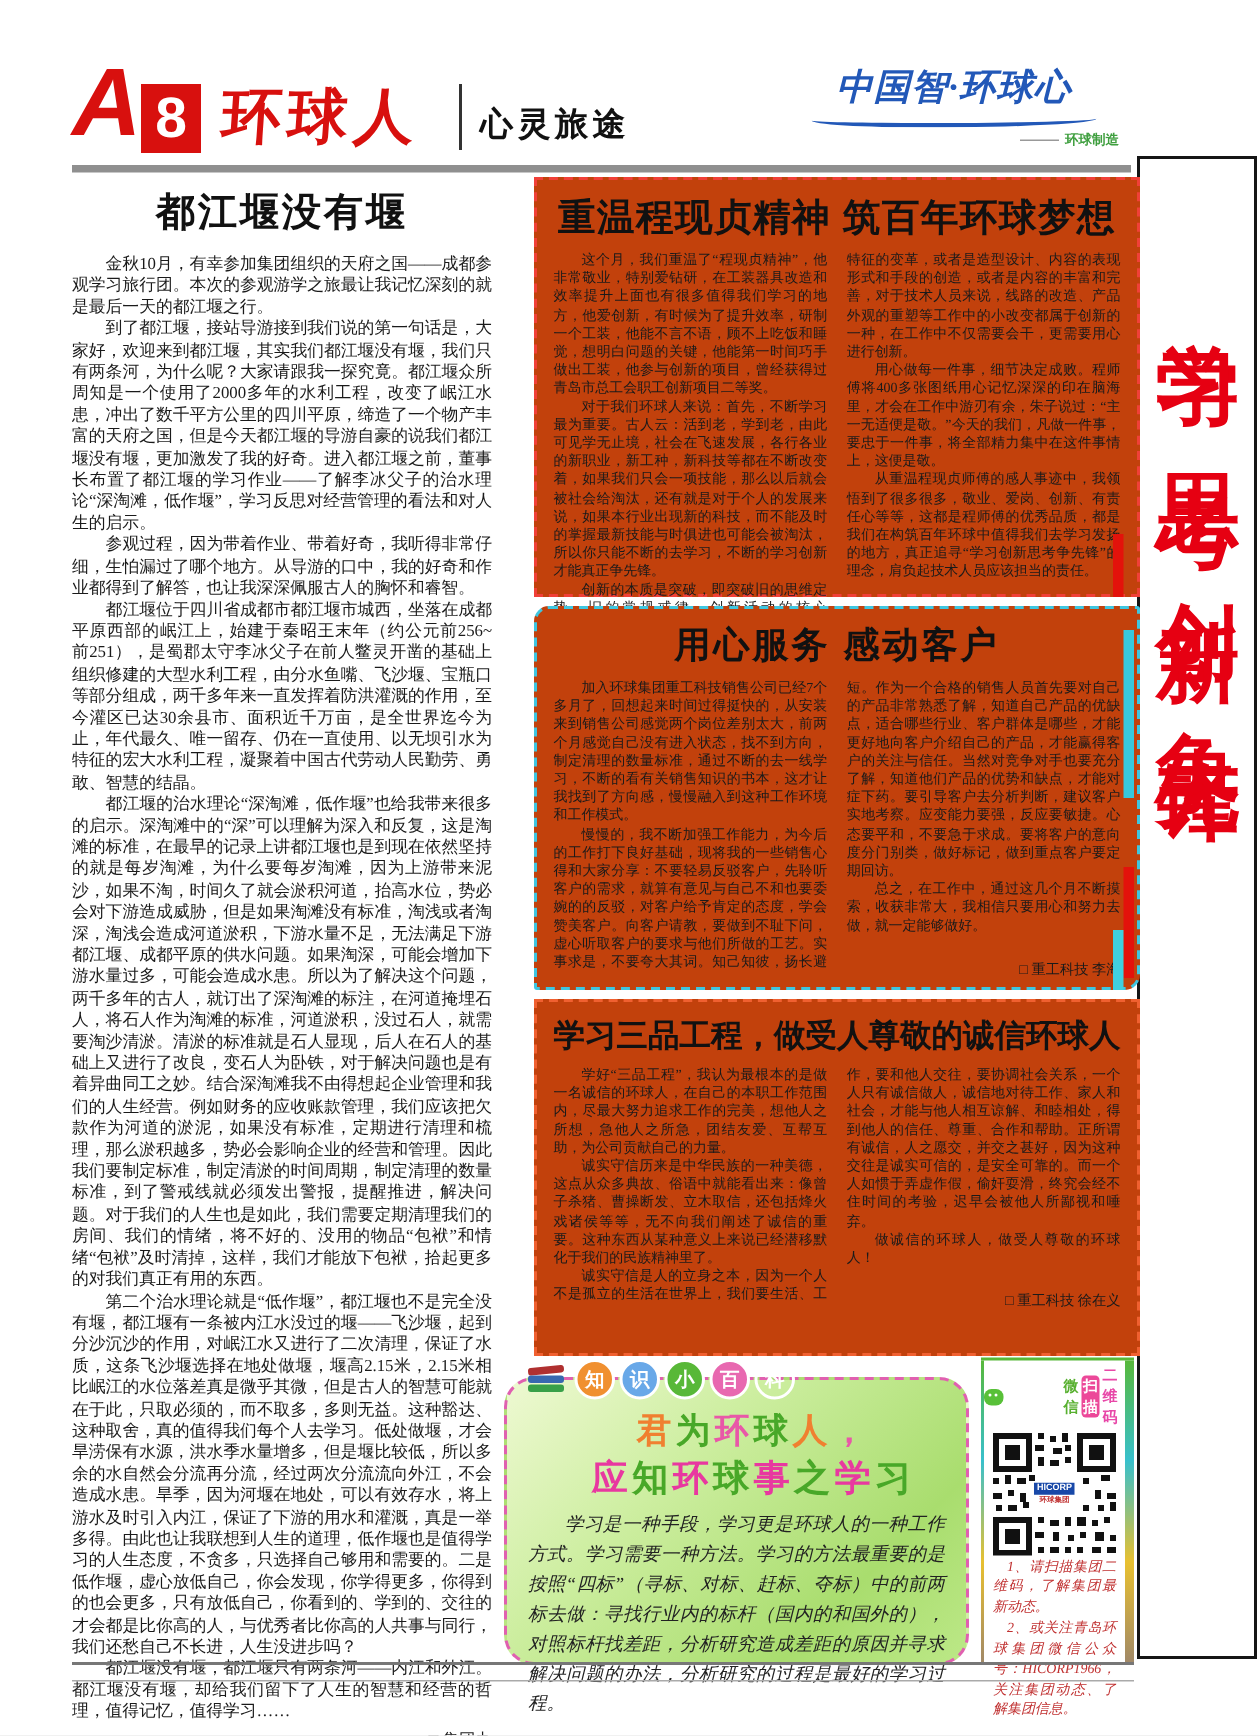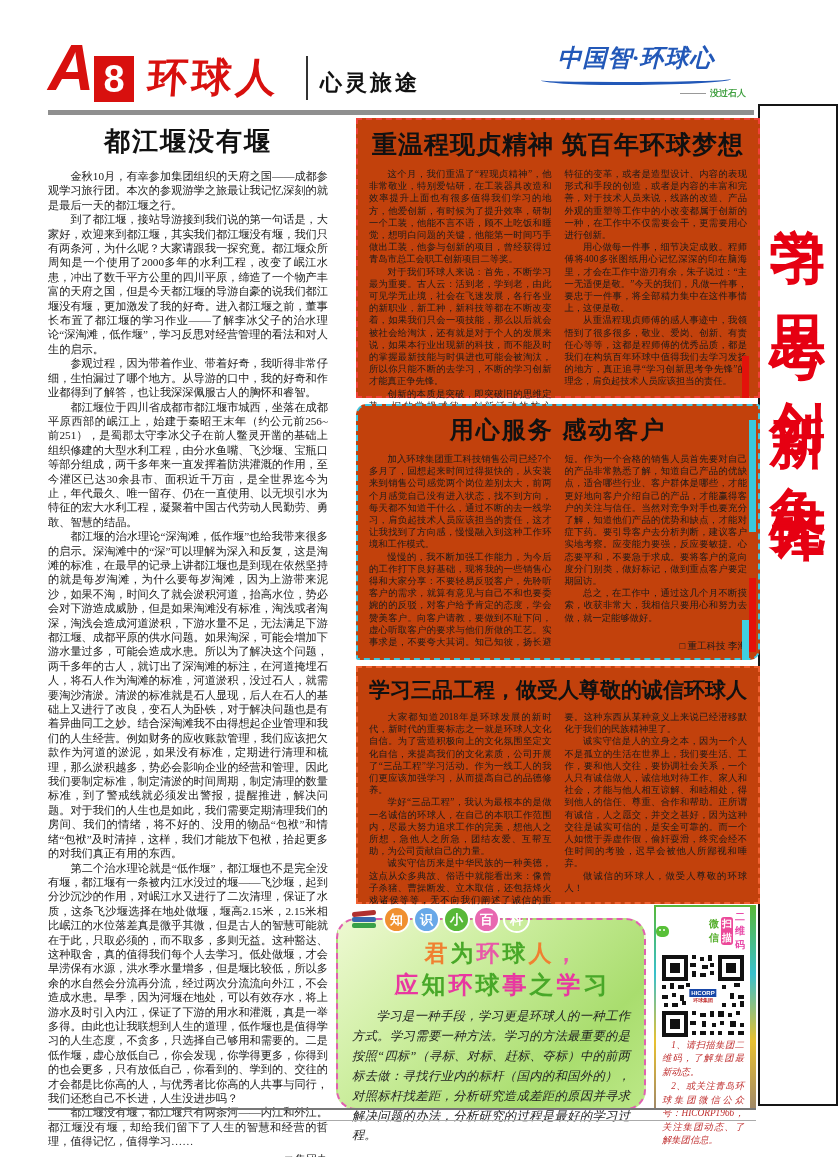--- a/index.html
+++ b/index.html
@@ -114,21 +114,21 @@
       <span class="a">A</span>
       <span class="eight">8</span>
     </div>
     <div class="brand">环球人</div>
     <div class="mast-vline"></div>
     <div class="section-name">心灵旅途</div>
     <div class="logo-right">
       <div class="slogan">中国智·环球心</div>
       <div class="swoosh"></div>
       <div class="slogan-sub">
-        <span class="dash"></span><span>没过石人</span>
+        <span class="dash"></span><span>环球制造</span>
       </div>
     </div>
   </header>
   <div class="gray-bar"></div>
 
   <aside class="vbanner">
     <div class="vtext">学习　思考　创新　争先锋</div>
   </aside>
 
   <section class="col-left">
@@ -151,31 +151,30 @@
       <p>创新的本质是突破，即突破旧的思维定势，旧的常规戒律。创新活动的核心是“新”，它或者是产品的结构、性能和外部特征的变革，或者是造型设计、内容的表现形式和手段的创造，或者是内容的丰富和完善，对于技术人员来说，线路的改造、产品外观的重塑等工作中的小改变都属于创新的一种，在工作中不仅需要会干，更需要用心进行创新。</p>
       <p>用心做每一件事，细节决定成败。程师傅将400多张图纸用心记忆深深的印在脑海里，才会在工作中游刃有余，朱子说过：“主一无适便是敬。”今天的我们，凡做一件事，要忠于一件事，将全部精力集中在这件事情上，这便是敬。</p>
       <p>从重温程现贞师傅的感人事迹中，我领悟到了很多很多，敬业、爱岗、创新、有责任心等等，这都是程师傅的优秀品质，都是我们在构筑百年环球中值得我们去学习发扬的地方，真正追寻“学习创新思考争先锋”的理念，肩负起技术人员应该担当的责任。</p>
       <div class="byline">□ 纺机公司 王沛伟</div>
     </div>
   </section>
 
   <section class="art art-service">
     <h2>用心服务 感动客户</h2>
     <div class="cols">
-      <p>加入环球集团重工科技销售公司已经7个多月了，回想起来时间过得挺快的，从安装来到销售公司感觉两个岗位差别太大，前两个月感觉自己没有进入状态，找不到方向，每天都不知道干什么，通过不断的去一线学习，肩负起技术人员应该担当的责任，这才让我找到了方向感，慢慢融入到这种工作环境和工作模式。</p>
+      <p>加入环球集团重工科技销售公司已经7个多月了，回想起来时间过得挺快的，从安装来到销售公司感觉两个岗位差别太大，前两个月感觉自己没有进入状态，找不到方向，制定清理的数量标准，通过不断的去一线学习，不断的看有关销售知识的书本，这才让我找到了方向感，慢慢融入到这种工作环境和工作模式。</p>
       <p>慢慢的，我不断加强工作能力，为今后的工作打下良好基础，现将我的一些销售心得和大家分享：不要轻易反驳客户，先聆听客户的需求，就算有意见与自己不和也要委婉的的反驳，对客户给予肯定的态度，学会赞美客户。向客户请教，要做到不耻下问，虚心听取客户的要求与他们所做的工艺。实事求是，不要夸大其词。知己知彼，扬长避短。作为一个合格的销售人员首先要对自己的产品非常熟悉了解，知道自己产品的优缺点，适合哪些行业、客户群体是哪些，才能更好地向客户介绍自己的产品，才能赢得客户的关注与信任。当然对竞争对手也要充分了解，知道他们产品的优势和缺点，才能对症下药。要引导客户去分析判断，建议客户实地考察。应变能力要强，反应要敏捷。心态要平和，不要急于求成。要将客户的意向度分门别类，做好标记，做到重点客户要定期回访。</p>
       <p>总之，在工作中，通过这几个月不断摸索，收获非常大，我相信只要用心和努力去做，就一定能够做好。</p>
       <div class="byline">□ 重工科技 李海</div>
     </div>
   </section>
 
   <section class="art art-sanpin">
     <h2>学习三品工程，做受人尊敬的诚信环球人</h2>
     <div class="cols">
-      <p>大家都知道2018年是环球发展的新时代，新时代的重要标志之一就是环球人文化自信。为了营造积极向上的文化氛围坚定文化自信，来提高我们的文化素质，公司开展了“三品工程”学习活动。作为一线工人的我们更应该加强学习，从而提高自己的品德修养。</p>
       <p>学好“三品工程”，我认为最根本的是做一名诚信的环球人，在自己的本职工作范围内，尽最大努力追求工作的完美，想他人之所想，急他人之所急，团结友爱、互帮互助，为公司贡献自己的力量。</p>
       <p>诚实守信历来是中华民族的一种美德，这点从众多典故、俗语中就能看出来：像曾子杀猪、曹操断发、立木取信，还包括烽火戏诸侯等等，无不向我们阐述了诚信的重要。这种东西从某种意义上来说已经潜移默化于我们的民族精神里了。</p>
       <p>诚实守信是人的立身之本，因为一个人不是孤立的生活在世界上，我们要生活、工作，要和他人交往，要协调社会关系，一个人只有诚信做人，诚信地对待工作、家人和社会，才能与他人相互谅解、和睦相处，得到他人的信任、尊重、合作和帮助。正所谓有诚信，人之愿交，并交之甚好，因为这种交往是诚实可信的，是安全可靠的。而一个人如惯于弄虚作假，偷奸耍滑，终究会经不住时间的考验，迟早会被他人所鄙视和唾弃。</p>
       <p>做诚信的环球人，做受人尊敬的环球人！</p>
       <div class="byline">□ 重工科技 徐在义</div>
     </div>
   </section>
 
   <div class="bar bar-red1"></div>
   <div class="bar deco-cyan"></div>

